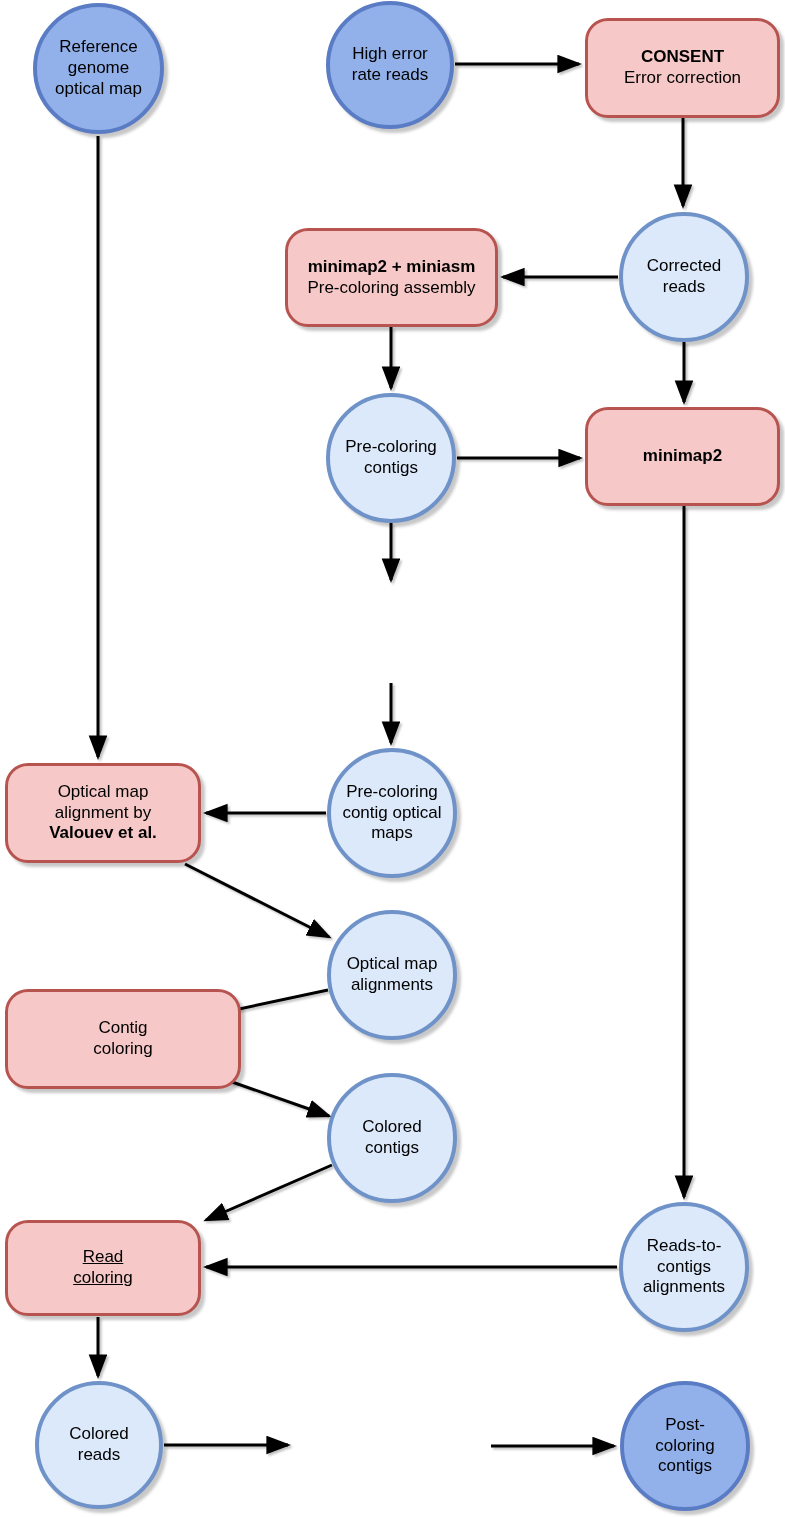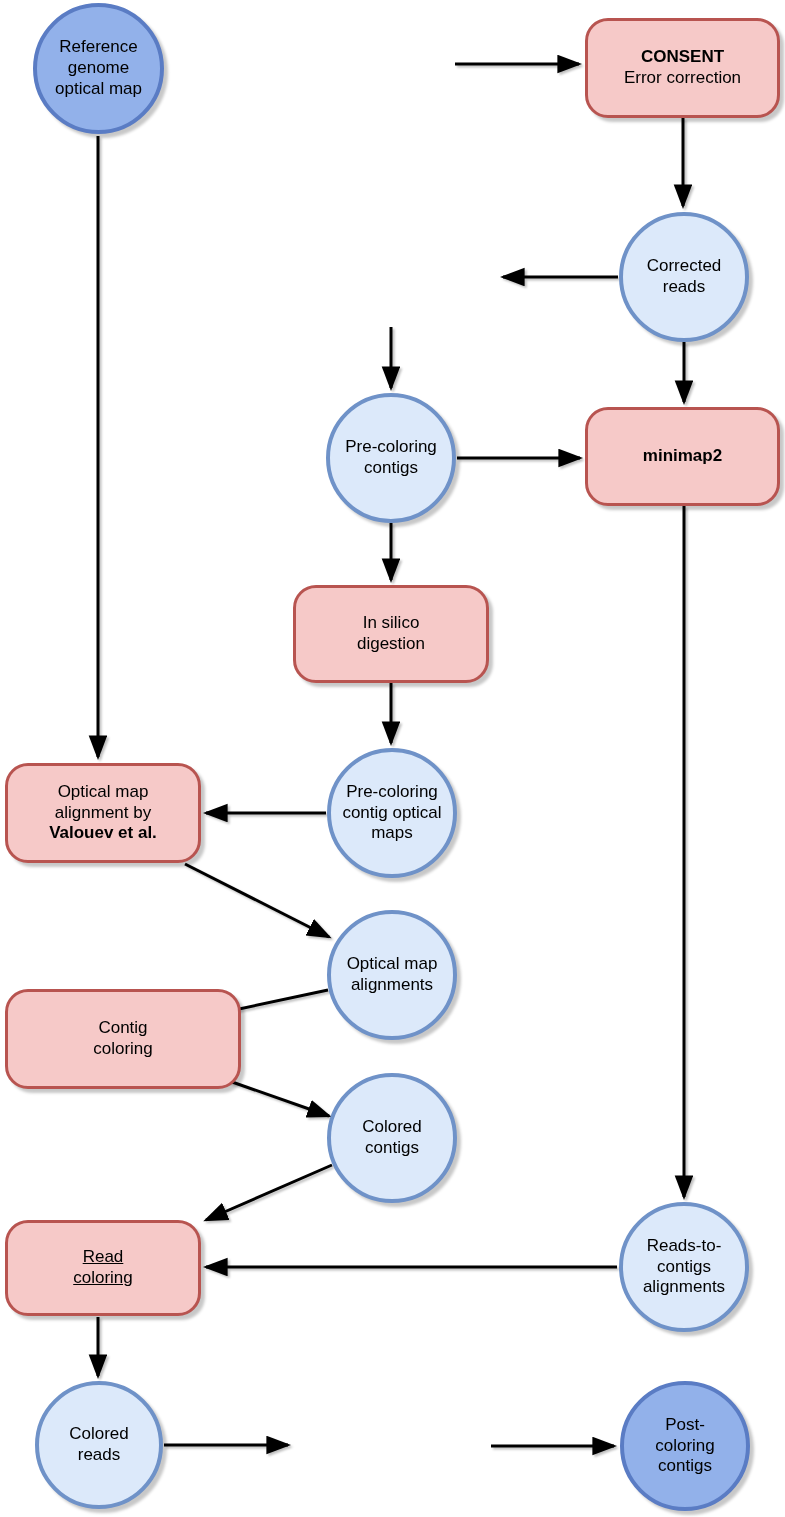--- a/index.html
+++ b/index.html
@@ -77,20 +77,24 @@
       <line x1="491" y1="1446" x2="614" y2="1446" marker-end="url(#ah)"></line>
     </g>
   </svg>
 
   <div class="node circle input" style="left:33px; top:3px; width:131px; height:131px;">
     <span class="lbl">Reference
 genome
 optical map</span>
   </div>
 
+  <div class="node circle input" style="left:326px; top:1px; width:128px; height:128px;">
+    <span class="lbl">High error
+rate reads</span>
+  </div>
 
   <div class="node circle data" style="left:619px; top:212px; width:130px; height:130px;">
     <span class="lbl">Corrected
 reads</span>
   </div>
 
   <div class="node circle data" style="left:326px; top:393px; width:130px; height:130px;">
     <span class="lbl">Pre-coloring
 contigs</span>
   </div>
@@ -126,29 +130,29 @@
     <span class="lbl">Post-
 coloring
 contigs</span>
   </div>
 
   <div class="node box" style="left:585px; top:18px; width:195px; height:100px;">
     <span class="lbl bold">CONSENT</span>
     <span class="lbl">Error correction</span>
   </div>
 
+  <div class="node box" style="left:285px; top:228px; width:213px; height:99px;">
+    <span class="lbl bold">minimap2 + miniasm</span>
+    <span class="lbl">Pre-coloring assembly</span>
+  </div>
 
   <div class="node box" style="left:585px; top:407px; width:195px; height:99px;">
     <span class="lbl bold">minimap2</span>
   </div>
 
-  <div class="node box" style="left:293px; top:585px; width:196px; height:98px;">
-    <span class="lbl">In silico
-digestion</span>
-  </div>
 
   <div class="node box" style="left:5px; top:763px; width:196px; height:100px;">
     <span class="lbl">Optical map
 alignment by</span>
     <span class="lbl bold">Valouev et al.</span>
   </div>
 
   <div class="node box" style="left:5px; top:989px; width:236px; height:100px;">
     <span class="lbl">Contig
 coloring</span>

